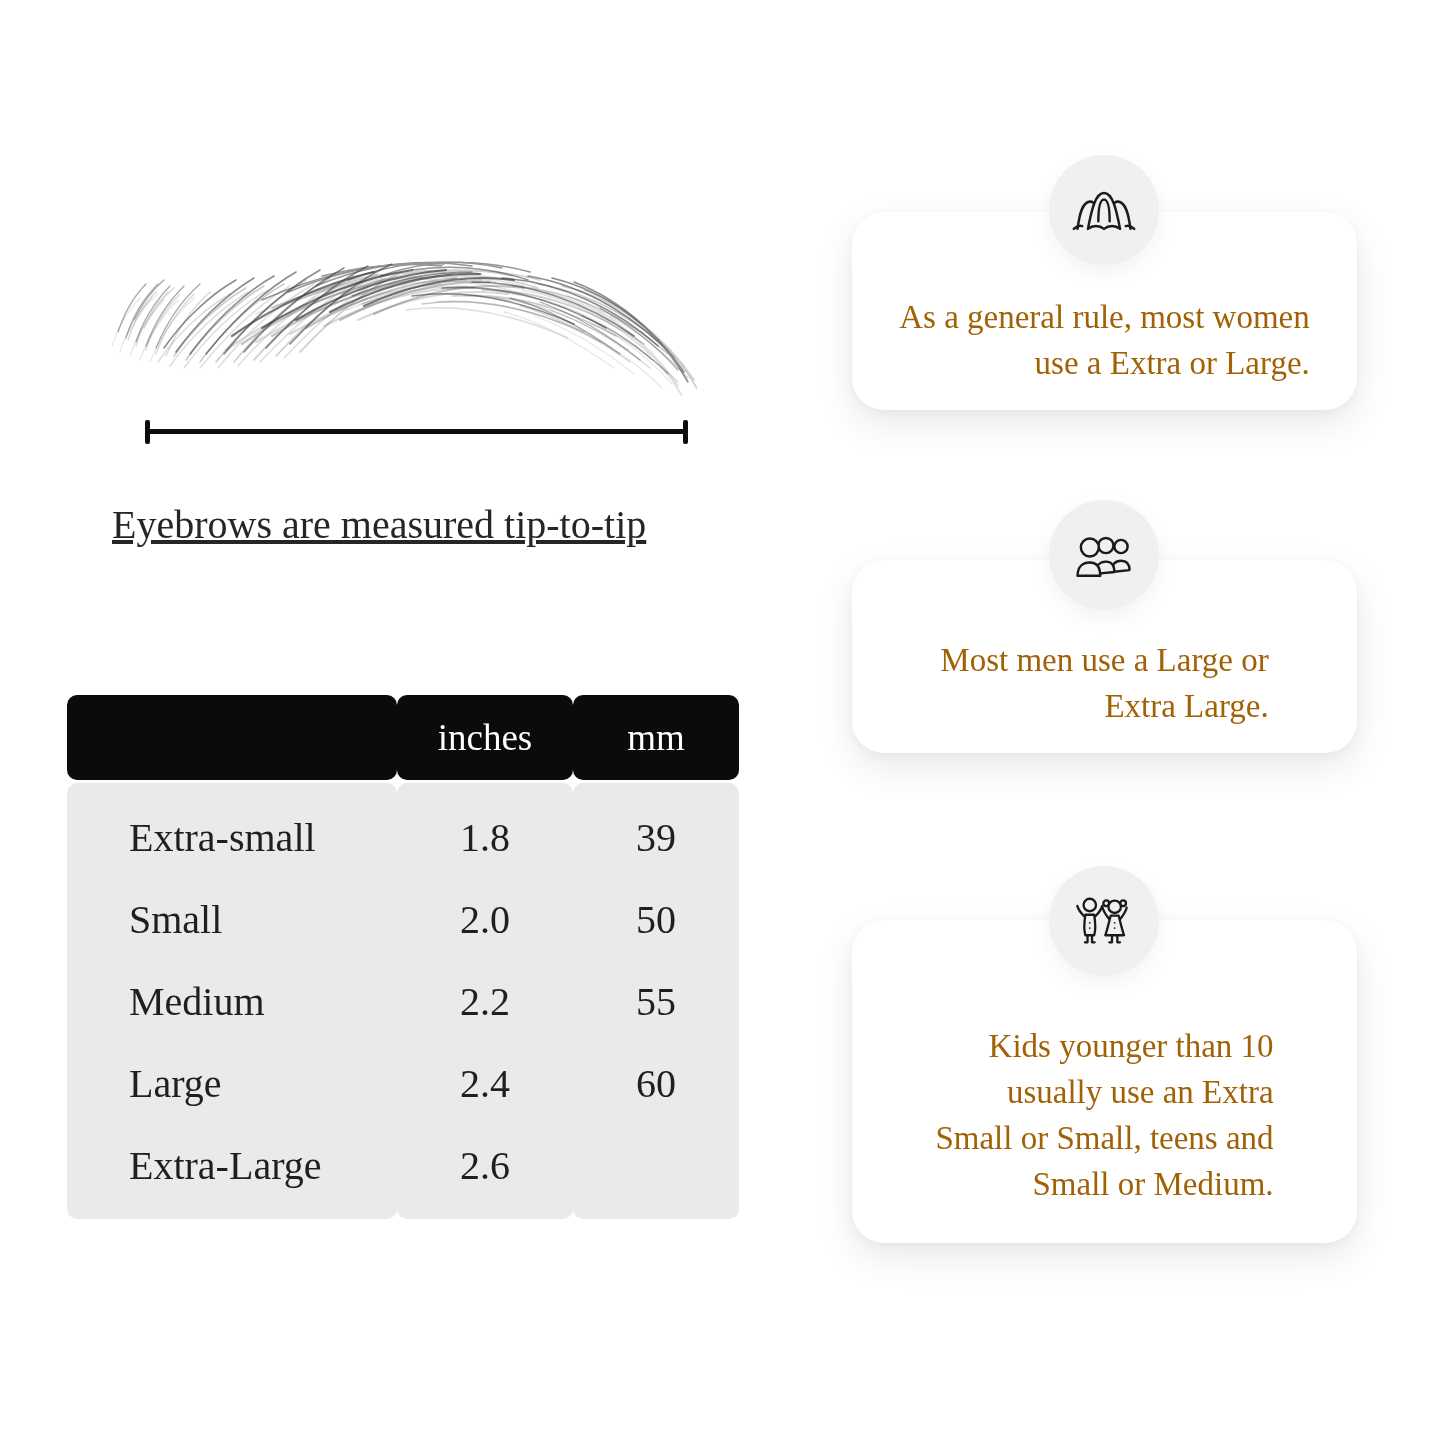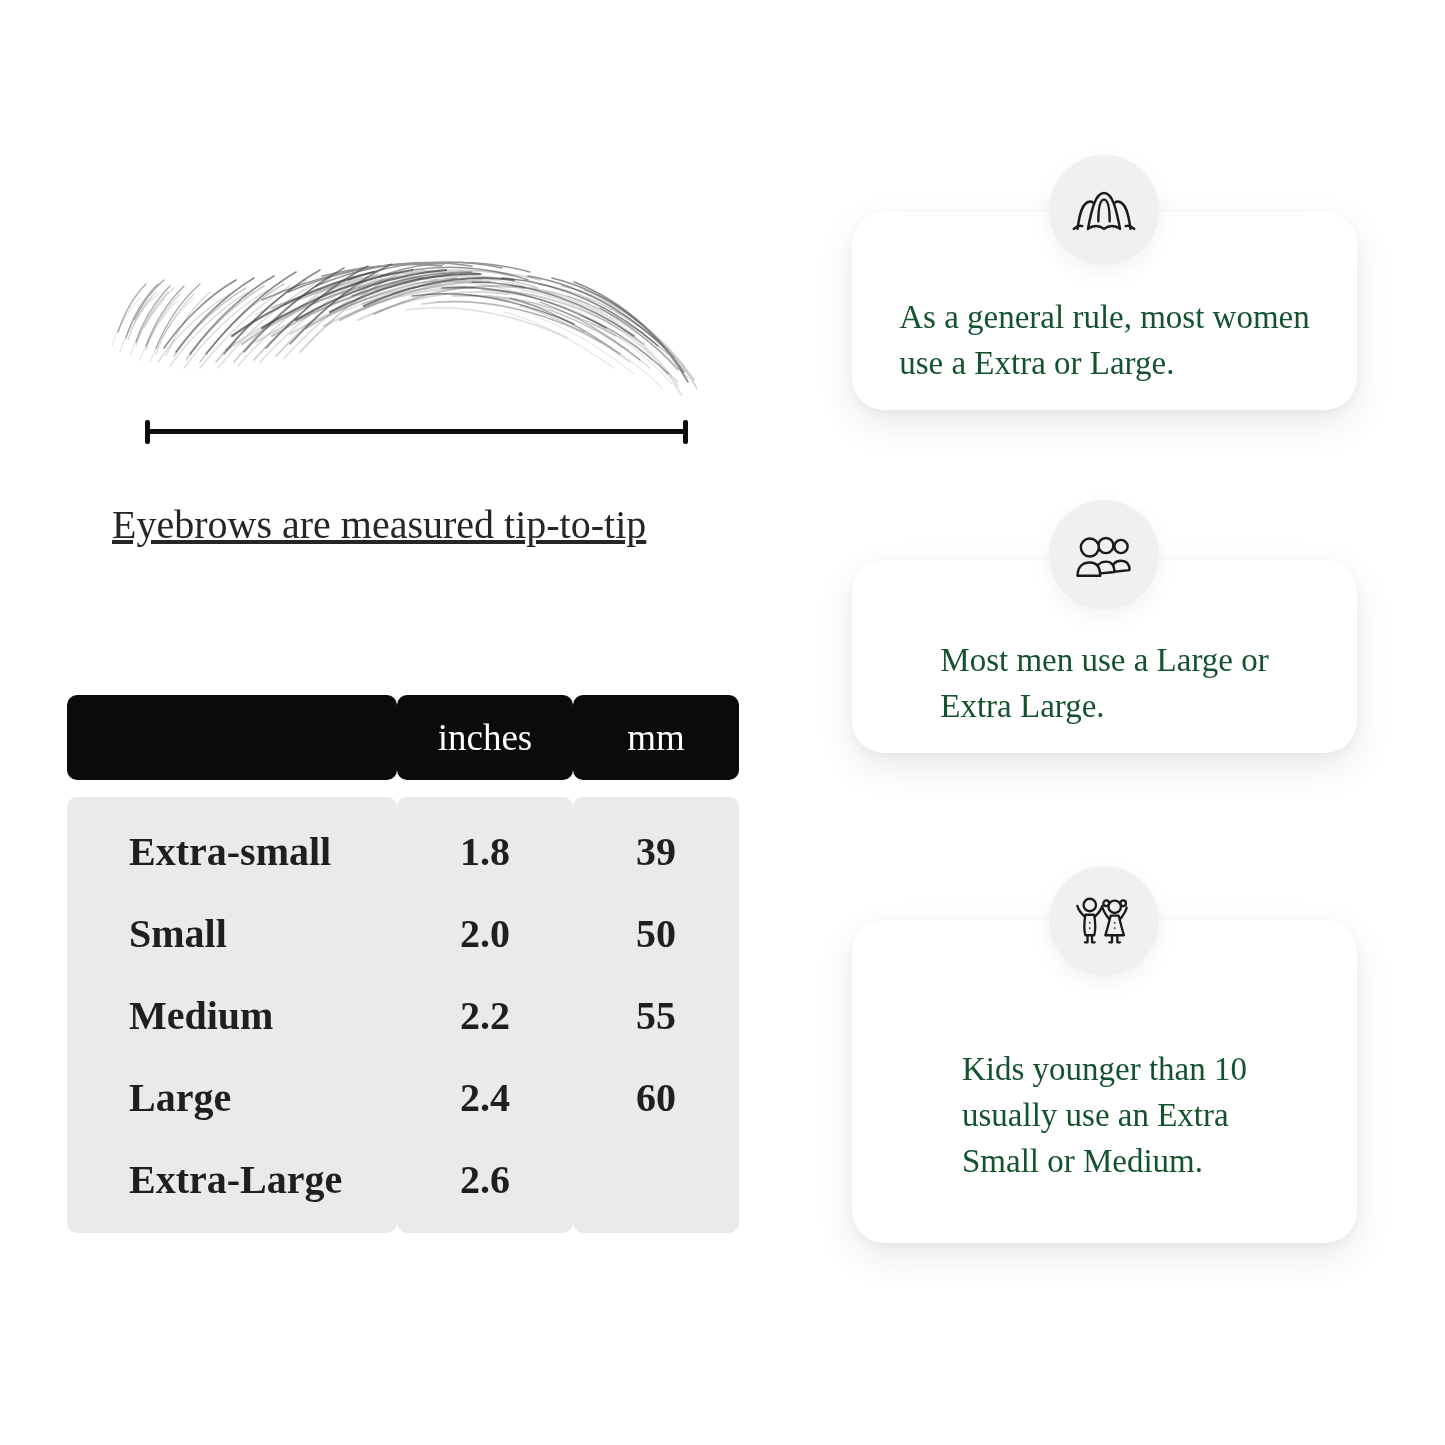--- a/index.html
+++ b/index.html
@@ -19,36 +19,36 @@
   #measure-line .cap.right{right:0;}
   #brow-caption{left:112px;top:498px;width:640px;font-size:40px;line-height:53px;color:#262626;text-decoration:underline;}
 
   
   #size-table{left:67px;top:695px;width:688px;}
   .tbl-grid{display:grid;grid-template-columns:330px 176px 166px;}
   .hdr-cell{
     height:85px;background:#0b0b0b;border-radius:10px;color:#ffffff;
     display:flex;align-items:center;justify-content:center;font-size:37px;
   }
-  #table-body{margin-top:17px;font-weight:bold;}
+  #table-body{margin-top:3px;}
   .body-col{background:#eaeaea;border-radius:10px;padding:13px 0;box-sizing:border-box;}
   .cell{height:82px;display:flex;align-items:center;font-size:40px;color:#1f1f1f;}
   .cell.lbl{padding-left:62px;justify-content:flex-start;}
   .cell.num{justify-content:center;}
 
   
   .card{
     left:852px;width:505px;background:#ffffff;border-radius:32px;
     box-shadow:0 14px 38px rgba(0,0,0,.09),0 3px 10px rgba(0,0,0,.04);
     display:flex;align-items:center;justify-content:center;box-sizing:border-box;
   }
   #card-women{top:212px;height:198px;padding-top:58px;}
   #card-men{top:560px;height:193px;padding-top:52px;}
   #card-kids{top:920px;height:323px;padding-top:66px;}
-  .card-text{font-size:33px;line-height:46px;color:#14532d;text-align:left;}
+  .card-text{font-size:33px;line-height:46px;color:#a16207;text-align:right;}
   .icon-circle{
     left:1049px;width:110px;height:110px;border-radius:50%;background:#f0f0f0;
     display:flex;align-items:center;justify-content:center;
     box-shadow:0 8px 22px rgba(0,0,0,.05);
   }
   #circle-women{top:155px;}
   #circle-men{top:500px;}
   #circle-kids{top:866px;}
   .icon-circle svg{display:block;}
   .ic{stroke:#1a1a1a;stroke-width:2.6;fill:none;stroke-linecap:round;stroke-linejoin:round;}
@@ -192,20 +192,21 @@
     <path class="ic-fill" d="M27,46 C27,37 32,33 38,33 C44,33 47,37 47,44 Z"></path>
     <circle class="ic-fill" cx="21" cy="18" r="9.5"></circle>
     <path class="ic-fill" d="M8,48 C8,38 14,34 21,34 C28,34 32,38 32,48 Z"></path>
   </svg>
 </div>
 
 <div id="card-kids" class="card abs">
   <div class="card-text">
     <div>Kids younger than 10</div>
     <div>usually use an Extra</div>
+    <div>Small or Small, teens and</div>
     <div>Small or Medium.</div>
   </div>
 </div>
 <div id="circle-kids" class="icon-circle abs">
   <svg width="64" height="52" viewBox="0 0 72 58" aria-hidden="true">
     <g style="stroke-width:2.4">
 
       <circle class="ic-fill" cx="20" cy="11" r="7"></circle>
       <path class="ic" d="M14,24 C10,20 7,16 6,12"></path>
       <path class="ic" d="M26,24 C30,20 33,16 34,12"></path>

